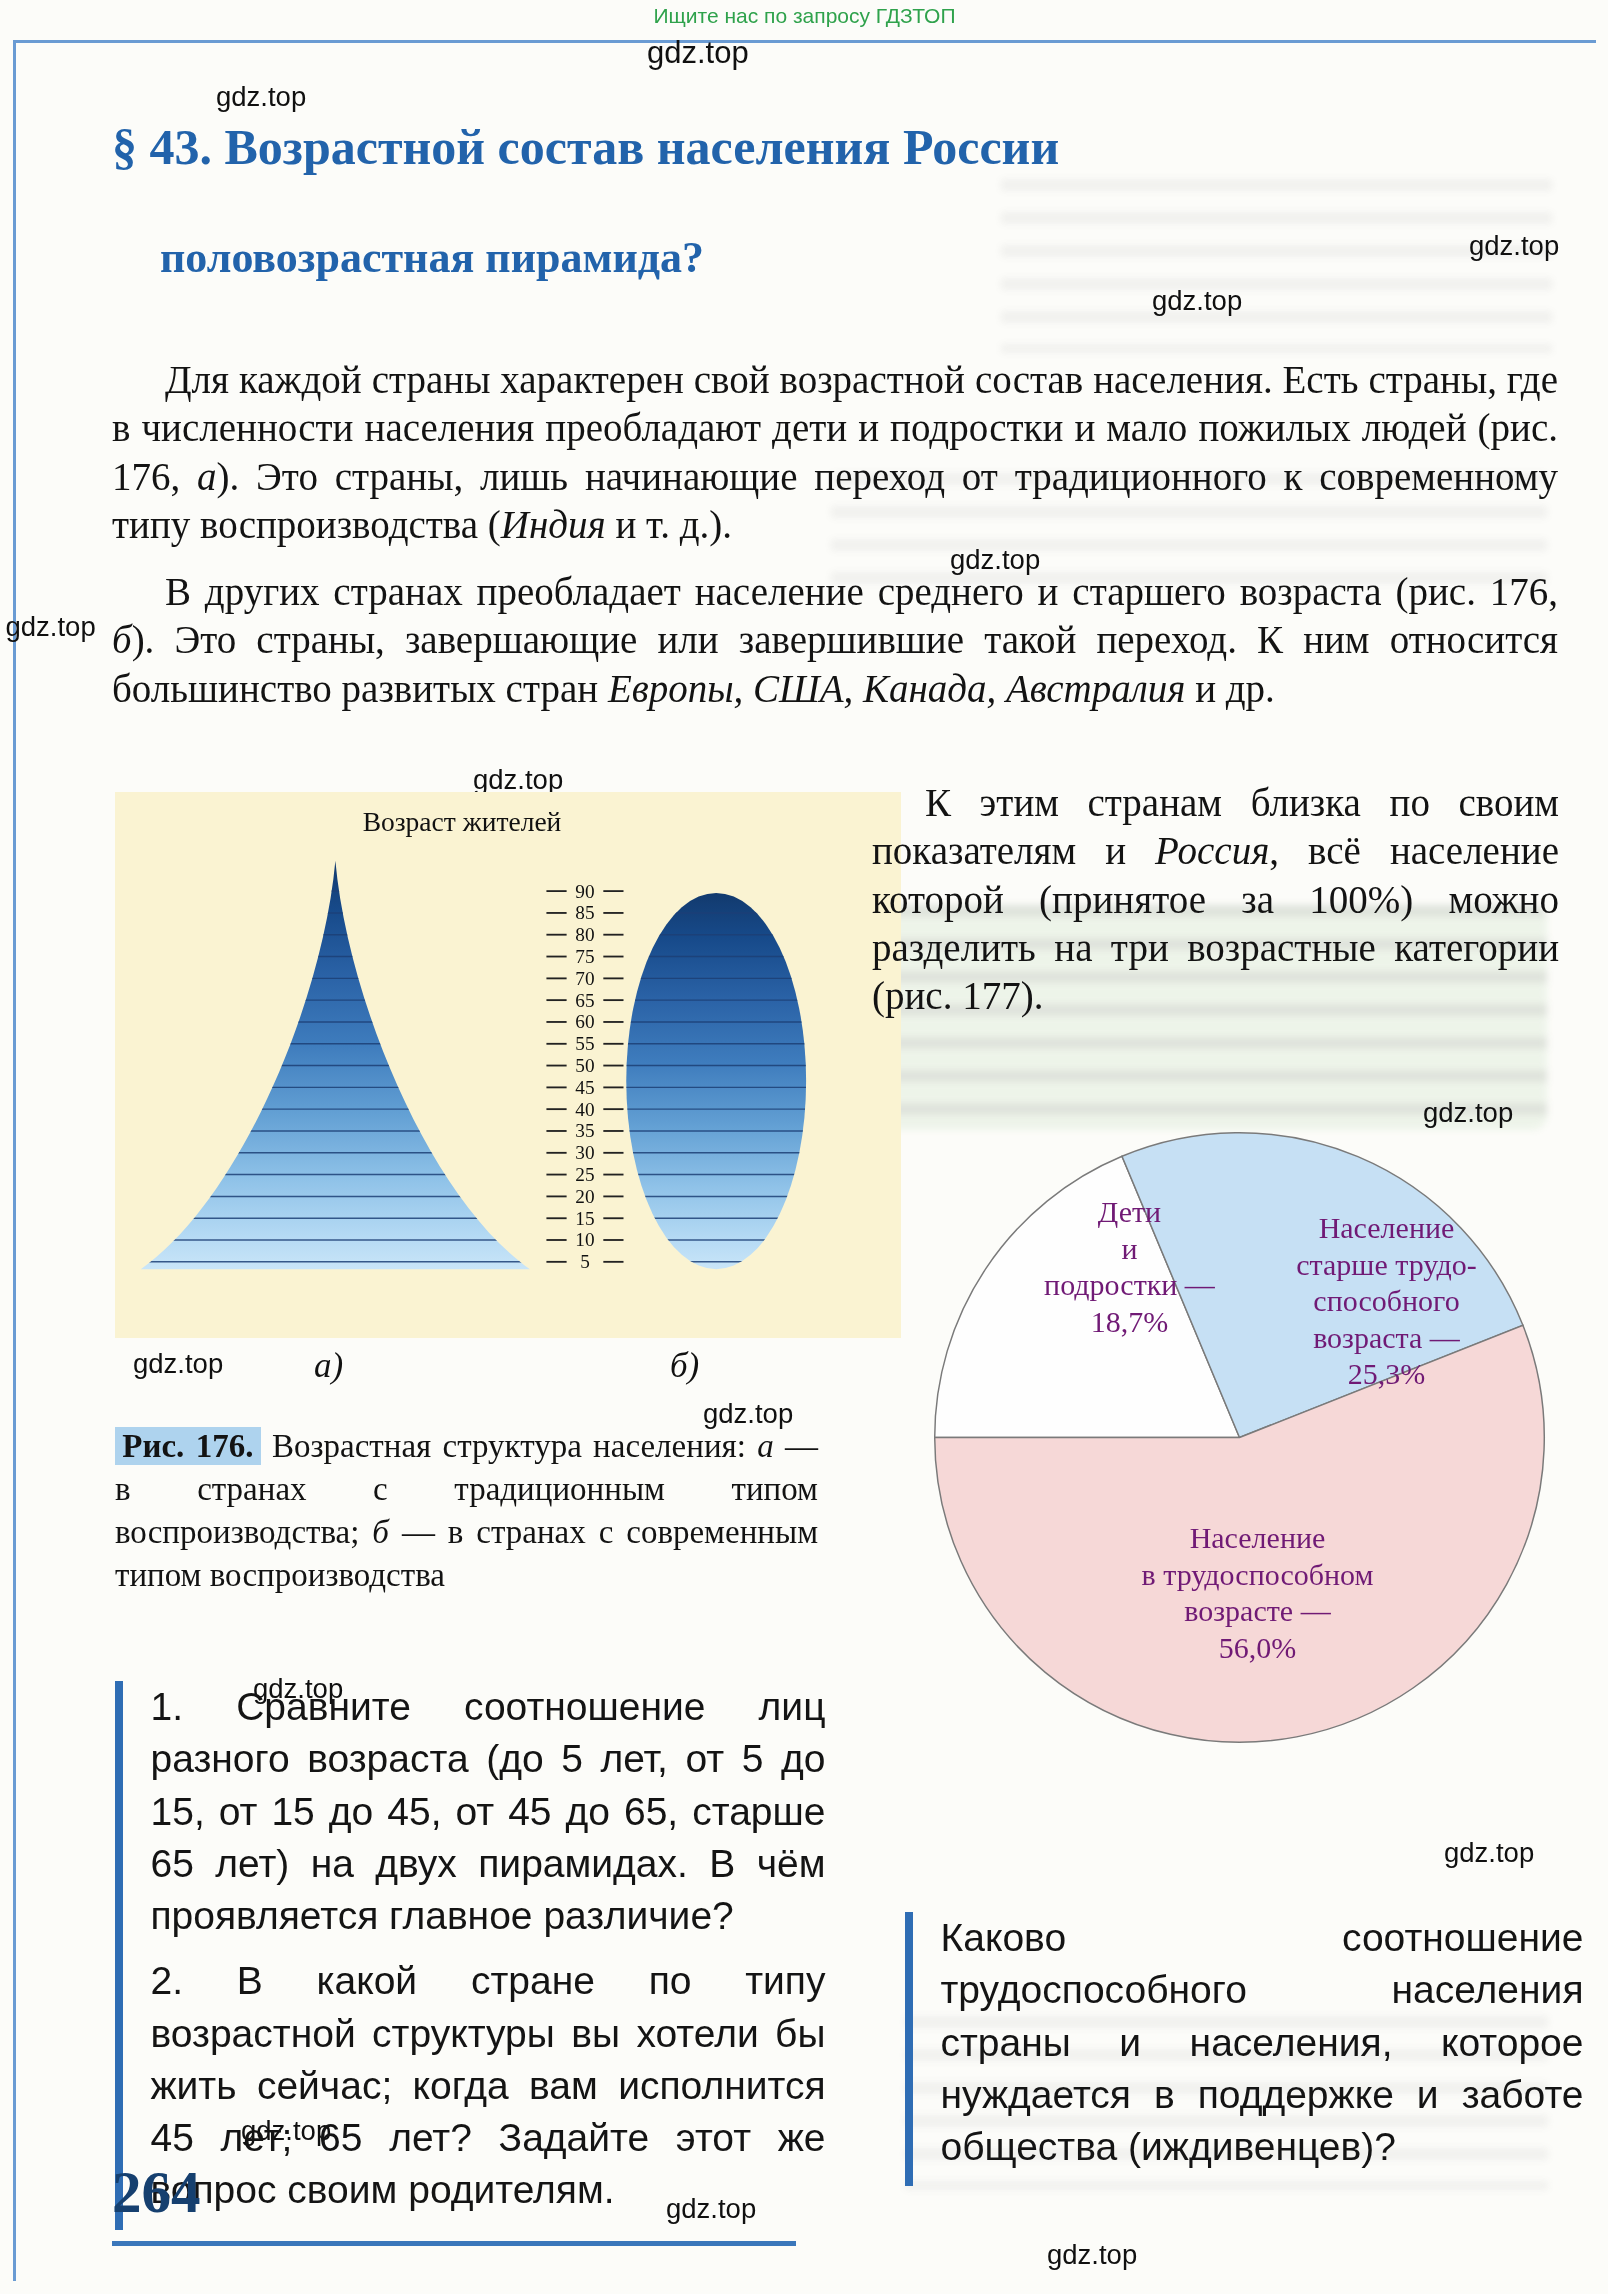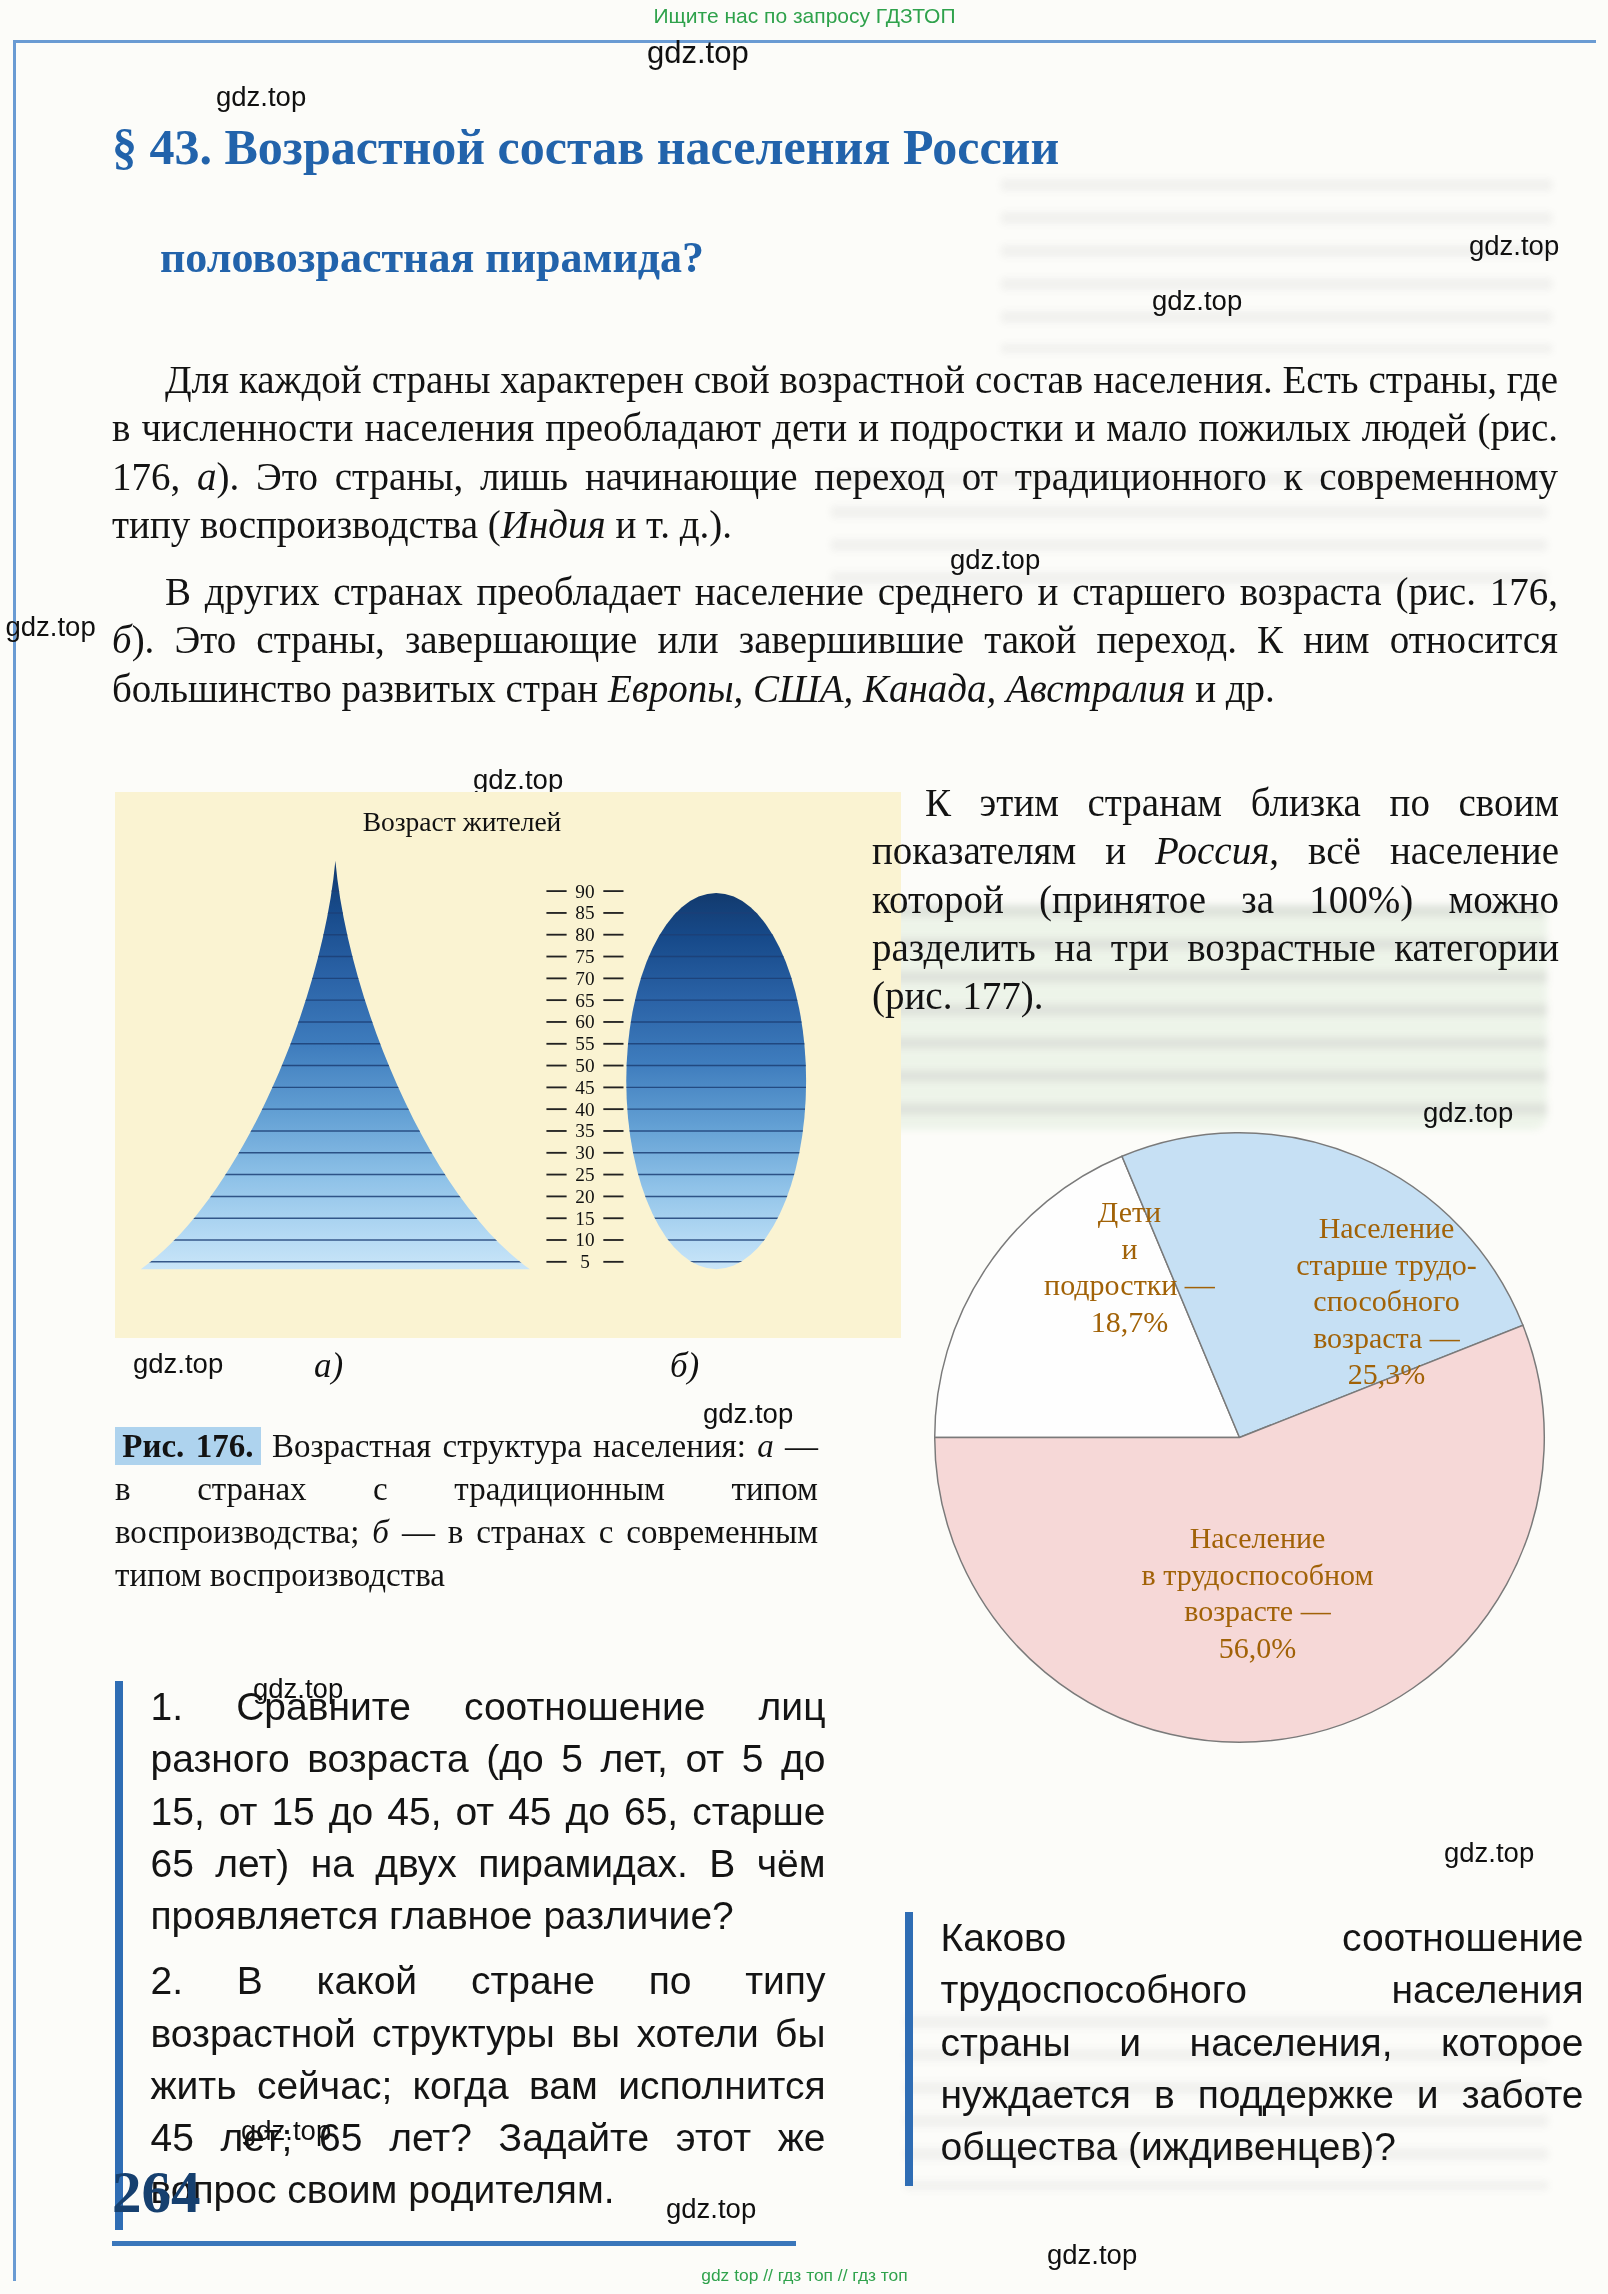--- a/index.html
+++ b/index.html
@@ -21,21 +21,21 @@
   .fig-box svg{display:block;width:694px;height:546px;}
   svg text{font-family:"Liberation Serif",serif;}
   .pyr-label{position:absolute;font-size:35px;font-style:italic;color:#111;}
   .caption{position:absolute;font-size:33px;line-height:1.3;text-align:justify;color:#131313;}
   .cap-highlight{background:#aed3ee;font-weight:bold;padding:0.9px 7.3px;}
   .qblock{position:absolute;border-left:8.3px solid #2f6db4;padding-left:27.5px;
           font-family:"Liberation Sans",sans-serif;font-size:39px;line-height:1.34;color:#141414;text-align:justify;}
   .qblock p{margin:0 0 13px 0;}
   .pie-wrap{position:absolute;left:909px;top:1107px;width:661px;height:661px;}
   .pie-wrap svg{display:block;width:661px;height:661px;}
-  .pie-label{position:absolute;font-size:30px;line-height:1.22;text-align:center;white-space:pre-line;color:#a16207;}
+  .pie-label{position:absolute;font-size:30px;line-height:1.22;text-align:center;white-space:pre-line;color:#701a75;}
   .page-num{position:absolute;left:112px;top:2158px;font-family:Liberation Serif, serif;
             font-weight:bold;font-size:59px;color:#16406f;}
   .bleed{position:absolute;pointer-events:none;opacity:.26;filter:blur(3.7px);
          background:repeating-linear-gradient(180deg, rgba(110,110,110,.30) 0px, rgba(110,110,110,.30) 12px,
                     transparent 12px, transparent 33px);}
   .bleed-green{background-color:rgba(150,195,140,.30);border-radius:14.7px;opacity:.45;}
 </style>
 </head>
 <body>
 
@@ -43,21 +43,20 @@
 
   <div class="bleed" style="left:1001px;top:179px;width:551px;height:174px;"></div>
   <div class="bleed" style="left:831px;top:473px;width:716px;height:119px;"></div>
   <div class="bleed bleed-green" style="left:877px;top:905px;width:670px;height:225px;"></div>
   <div class="bleed" style="left:905px;top:2016px;width:643px;height:174px;"></div>
 
   <div class="rule" style="left:13px;top:40px;width:1583px;height:2.8px;"></div>
   <div class="rule" style="left:13px;top:40px;width:2.8px;height:2241px;"></div>
 
   <div class="green-note" style="top:3.7px;">Ищите нас по запросу ГДЗТОП</div>
-  <div class="green-note" style="top:2265px;font-size:17.4px;">gdz top // гдз топ // гдз топ</div>
 
   <span class="wm" style="left:647px;top:35px;font-size:31px;">gdz.top</span>
   <span class="wm" style="left:216px;top:81px;">gdz.top</span>
   <span class="wm" style="left:1469px;top:230px;">gdz.top</span>
   <span class="wm" style="left:1152px;top:285px;">gdz.top</span>
   <span class="wm" style="left:950px;top:544px;">gdz.top</span>
   <span class="wm" style="left:5.5px;top:611px;">gdz.top</span>
   <span class="wm" style="left:473px;top:764px;">gdz.top</span>
   <span class="wm" style="left:354px;top:990px;">gdz.top</span>
   <span class="wm" style="left:1423px;top:1097px;">gdz.top</span>

